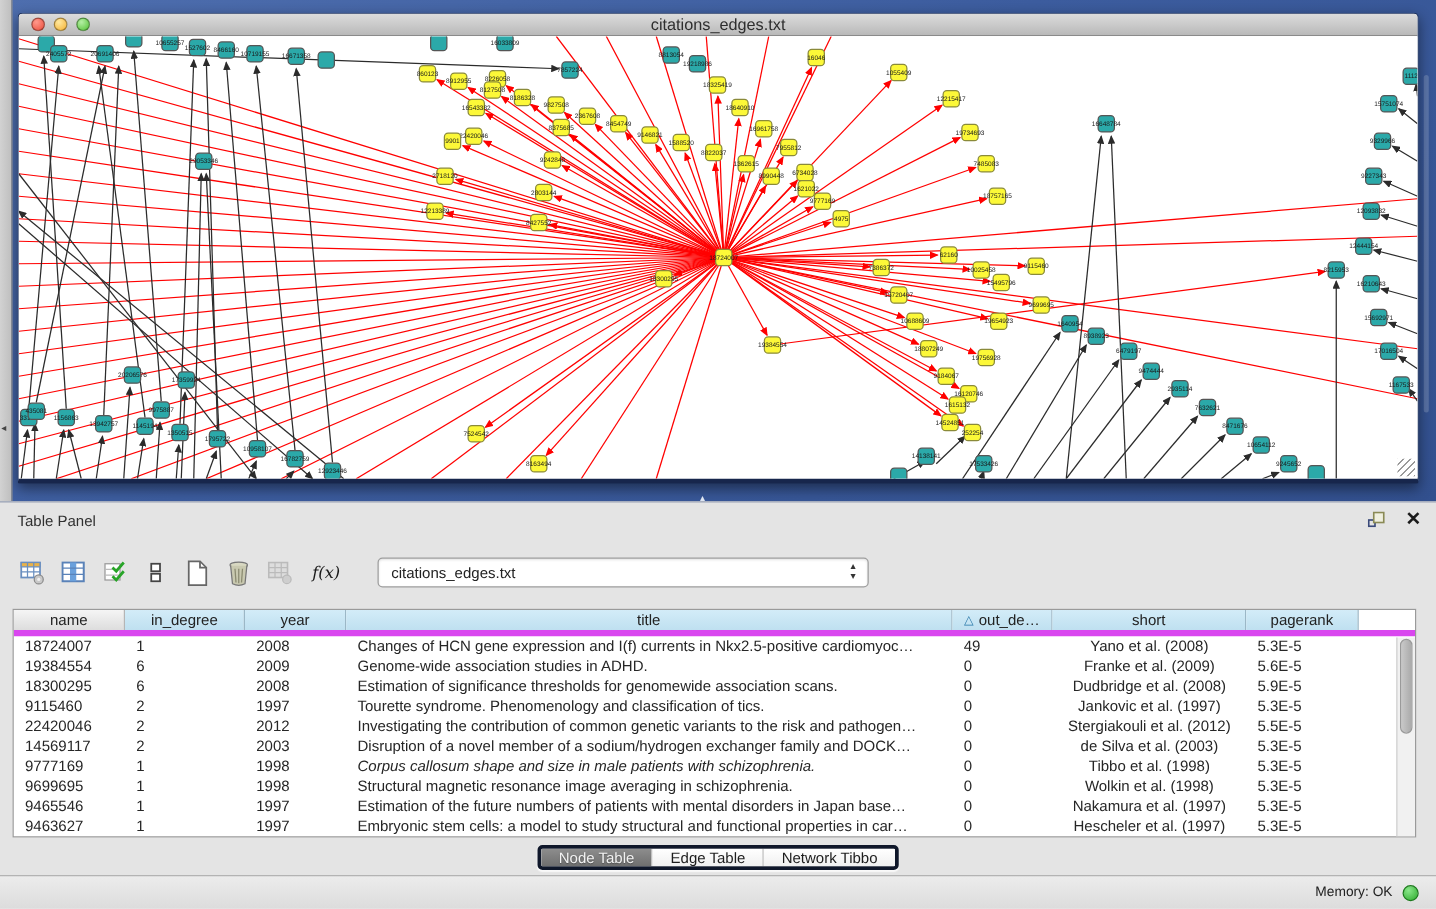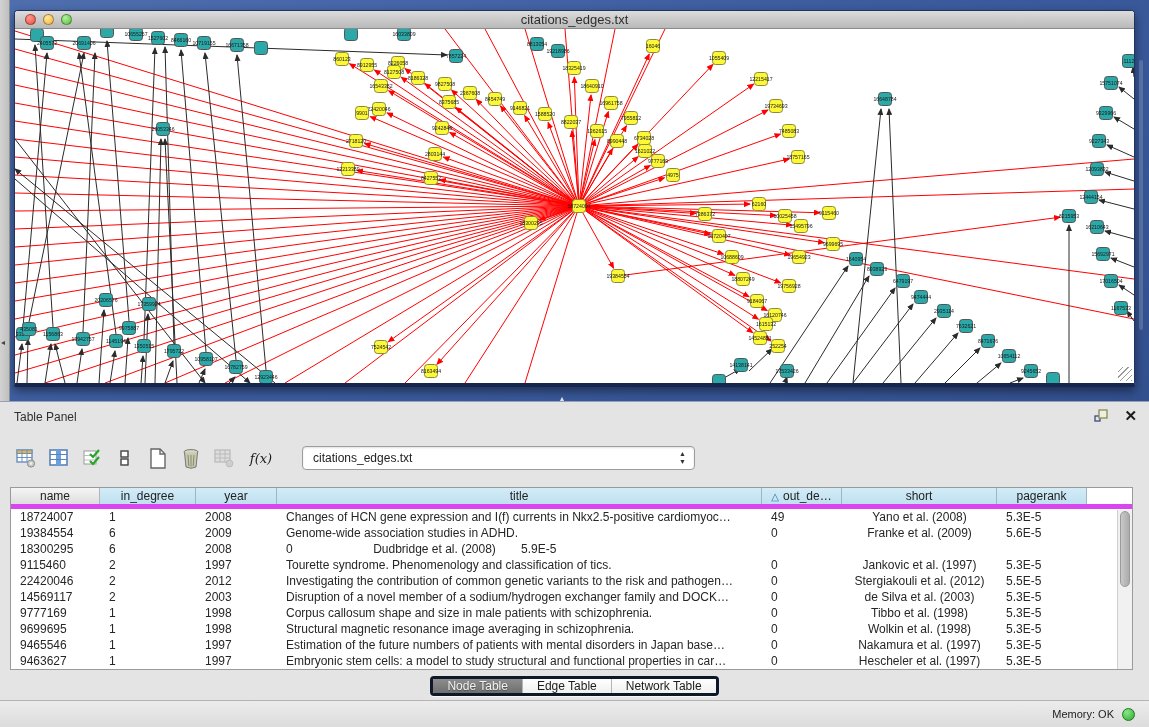--- a/index.html
+++ b/index.html
@@ -606,20 +606,21 @@
             <div class="td" style="width: 81px;">2009</div>
             <div class="td" style="width: 485px;">Genome-wide association studies in ADHD.</div>
             <div class="td" style="width: 80px;">0</div>
             <div class="td center" style="width: 155px;">Franke et al. (2009)</div>
             <div class="td" style="width: 90px;">5.6E-5</div>
           </div>
           <div class="tr">
             <div class="td" style="width: 89px;">18300295</div>
             <div class="td" style="width: 96px;">6</div>
             <div class="td" style="width: 81px;">2008</div>
+            <div class="td" style="width: 485px;">Estimation of significance thresholds for genomewide association scans.</div>
             <div class="td" style="width: 80px;">0</div>
             <div class="td center" style="width: 155px;">Dudbridge et al. (2008)</div>
             <div class="td" style="width: 90px;">5.9E-5</div>
           </div>
           <div class="tr">
             <div class="td" style="width: 89px;">9115460</div>
             <div class="td" style="width: 96px;">2</div>
             <div class="td" style="width: 81px;">1997</div>
             <div class="td" style="width: 485px;">Tourette syndrome. Phenomenology and classification of tics.</div>
             <div class="td" style="width: 80px;">0</div>
@@ -641,21 +642,21 @@
             <div class="td" style="width: 81px;">2003</div>
             <div class="td" style="width: 485px;">Disruption of a novel member of a sodium/hydrogen exchanger family and DOCK…</div>
             <div class="td" style="width: 80px;">0</div>
             <div class="td center" style="width: 155px;">de Silva et al. (2003)</div>
             <div class="td" style="width: 90px;">5.3E-5</div>
           </div>
           <div class="tr">
             <div class="td" style="width: 89px;">9777169</div>
             <div class="td" style="width: 96px;">1</div>
             <div class="td" style="width: 81px;">1998</div>
-            <div class="td" style="width: 485px;">Corpus callosum shape and size in male patients with schizophrenia.</div>
+            <div class="td" style="width: 485px; font-style: italic;">Corpus callosum shape and size in male patients with schizophrenia.</div>
             <div class="td" style="width: 80px;">0</div>
             <div class="td center" style="width: 155px;">Tibbo et al. (1998)</div>
             <div class="td" style="width: 90px;">5.3E-5</div>
           </div>
           <div class="tr">
             <div class="td" style="width: 89px;">9699695</div>
             <div class="td" style="width: 96px;">1</div>
             <div class="td" style="width: 81px;">1998</div>
             <div class="td" style="width: 485px;">Structural magnetic resonance image averaging in schizophrenia.</div>
             <div class="td" style="width: 80px;">0</div>
@@ -683,21 +684,21 @@
         </div>
       <div id="vscroll">
         <div id="vthumb"></div>
       </div>
     </div>
 
     <div id="tabs-row">
       <div id="seg">
           <div class="seg-btn selected">Node Table</div>
           <div class="seg-btn">Edge Table</div>
-          <div class="seg-btn">Network Table</div>
+          <div class="seg-btn">Network Tibbo</div>
         </div>
     </div>
   </div>
 
   <div id="status-bar">
     <span id="memory-label">Memory: OK</span>
     <div id="memory-dot"></div>
   </div>
 </div>
 

